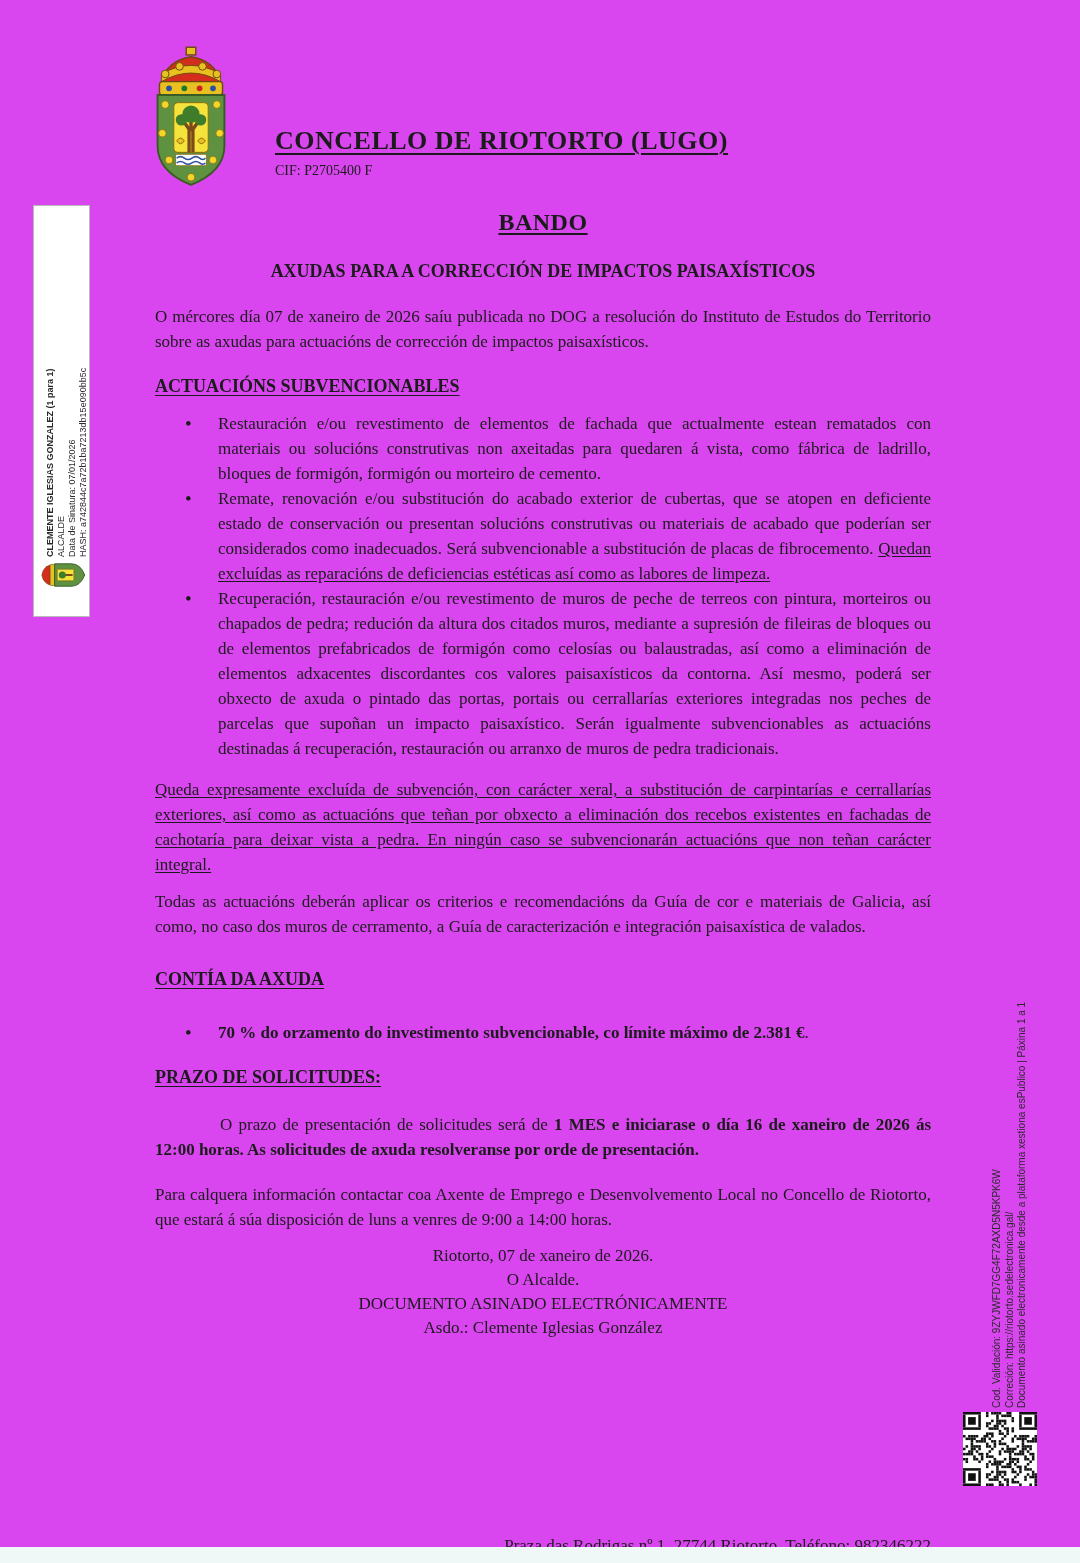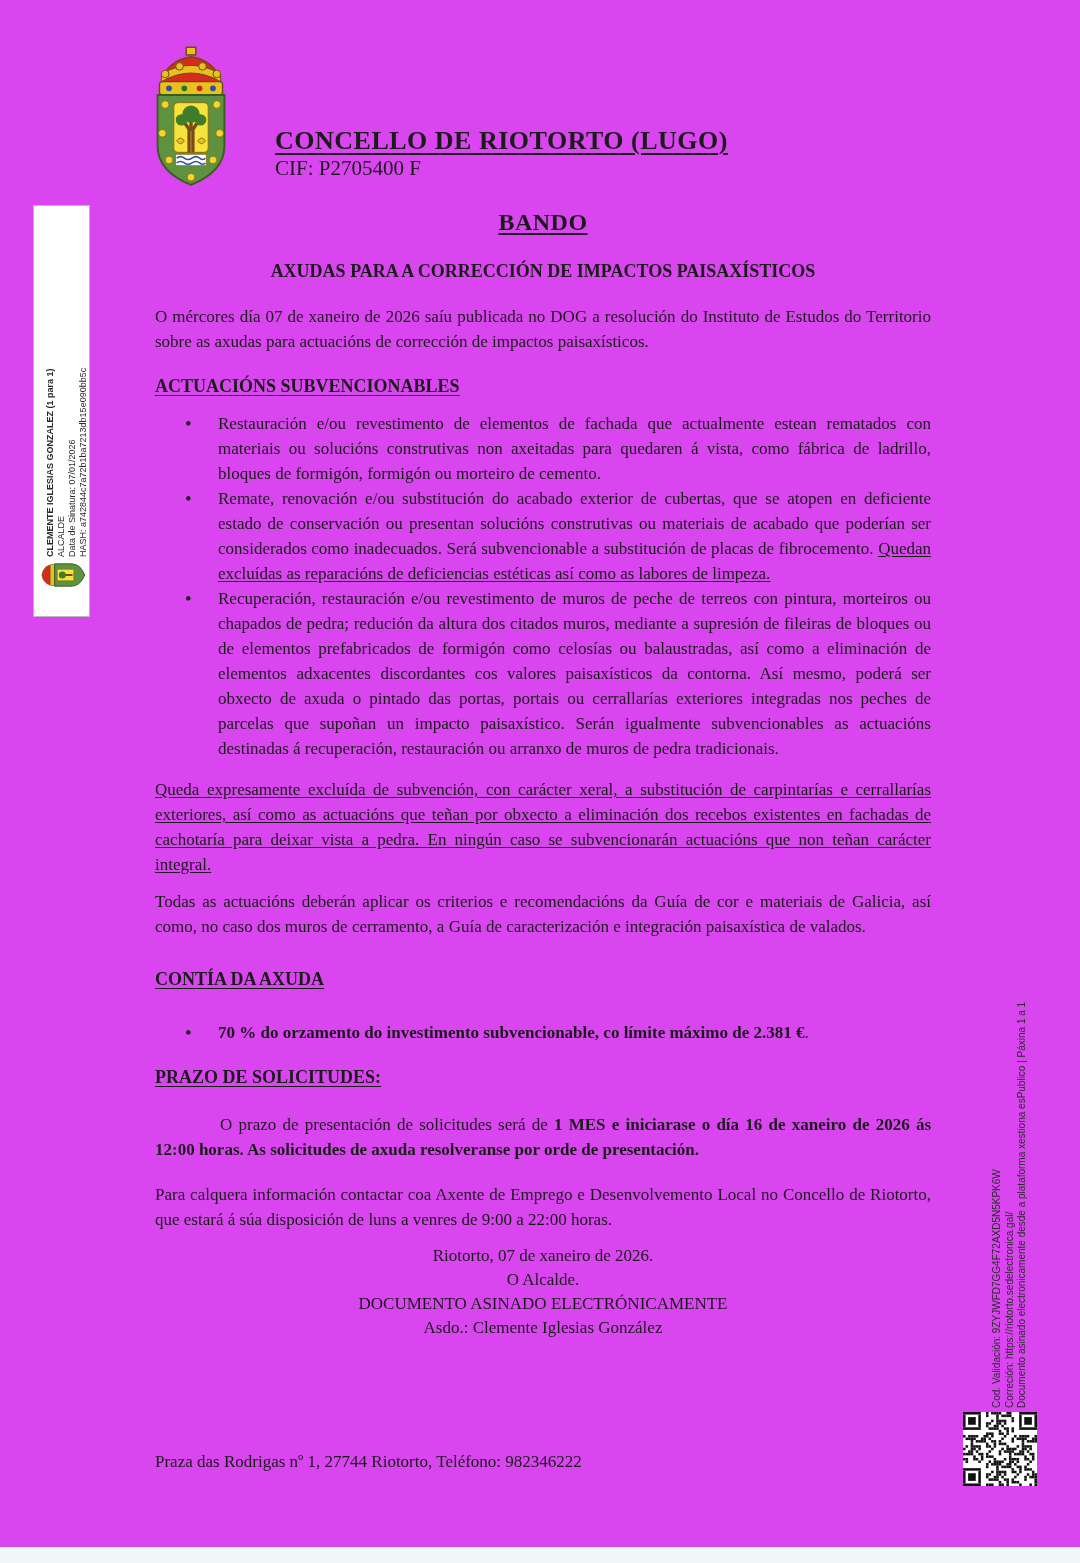--- a/index.html
+++ b/index.html
@@ -9,21 +9,21 @@
     font-family:"Liberation Serif", serif; color:#1b1b1b; overflow:hidden;
   }
 
   
   .arms { position:absolute; left:148px; top:44px; width:86px; height:146px; }
   .head-text { position:absolute; left:275px; top:126px; }
   .head-title {
     font-size:26px; font-weight:bold; letter-spacing:0.5px;
     text-decoration:underline; text-underline-offset:4px; text-decoration-thickness:2px;
   }
-  .head-cif { font-size:21px; }
+  .head-cif { font-size:14px; margin-top:7px; }
 
   
   .content { position:absolute; left:155px; top:210px; width:776px; font-size:17px; line-height:25px; }
   .c-title  { text-align:center; font-weight:bold; text-decoration:underline; text-underline-offset:3px; font-size:24px; margin-bottom:24px; letter-spacing:0.5px;}
   .c-sub    { text-align:center; font-weight:bold; font-size:18px; margin-bottom:20px; }
   .para     { text-align:justify; }
   .sec-head { font-weight:bold; text-decoration:underline; text-underline-offset:3px; font-size:18px; }
   .m-intro  { margin-bottom:20px; }
   .m-sec1   { margin-bottom:12px; }
   ul.blist  { list-style:none; }
@@ -34,21 +34,21 @@
   .m-excluida { margin-top:16px; }
   .m-contia   { margin-top:28px; }
   .m-b70      { margin-top:28px; margin-bottom:20px; }
   .m-prazo-h  { margin-bottom:22px; }
   .prazo-para { text-align:justify; text-indent:65px; margin-bottom:20px; }
   .bold { font-weight:bold; }
   .m-info { margin-bottom:12px; }
   .closing { text-align:center; line-height:24px; }
 
   
-  .footer { position:absolute; left:155px; top:1448px; width:776px; text-align:left; font-size:17px; line-height:28px; }
+  .footer { position:absolute; left:155px; top:1532px; width:776px; text-align:right; font-size:17px; line-height:28px; }
   .bottom-strip { position:absolute; left:0; bottom:0; width:100%; height:16px; background:#f0f7f7; }
 
   
   .sigbox { position:absolute; left:33px; top:205px; width:57px; height:412px; border:1px solid #b9b9b9; background:#fff; }
   .sig-text {
     position:absolute; left:45px; top:557px; width:345px;
     transform:rotate(-90deg); transform-origin:0 0;
     font-family:"Liberation Sans", sans-serif; font-size:9px; line-height:11px; color:#2a2a2a;
     white-space:nowrap;
   }
@@ -436,21 +436,21 @@
     <div class="sec-head m-contia">CONTÍA DA AXUDA</div>
 
     <ul class="blist m-b70">
       <li><span class="bold">70 % do orzamento do investimento subvencionable, co límite máximo de 2.381 €</span><span>.</span></li>
     </ul>
 
     <div class="sec-head m-prazo-h">PRAZO DE SOLICITUDES:</div>
 
     <p class="prazo-para"><span>O prazo de presentación de solicitudes será de </span><span class="bold">1 MES e iniciarase o día 16 de xaneiro de 2026 ás 12:00 horas. As solicitudes de axuda resolveranse por orde de presentación.</span></p>
 
-    <p class="para m-info">Para calquera información contactar coa Axente de Emprego e Desenvolvemento Local no Concello de Riotorto, que estará á súa disposición de luns a venres de 9:00 a 22:00 horas.</p>
+    <p class="para m-info">Para calquera información contactar coa Axente de Emprego e Desenvolvemento Local no Concello de Riotorto, que estará á súa disposición de luns a venres de 9:00 a 14:00 horas.</p>
 
     <div class="closing">
       <div>Riotorto, 07 de xaneiro de 2026.</div>
       <div>O Alcalde.</div>
       <div>DOCUMENTO ASINADO ELECTRÓNICAMENTE</div>
       <div>Asdo.: Clemente Iglesias González</div>
     </div>
   </div>
 
   <div class="footer">

